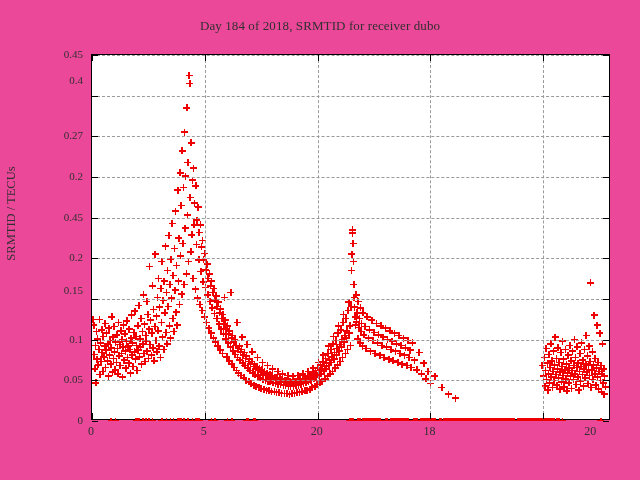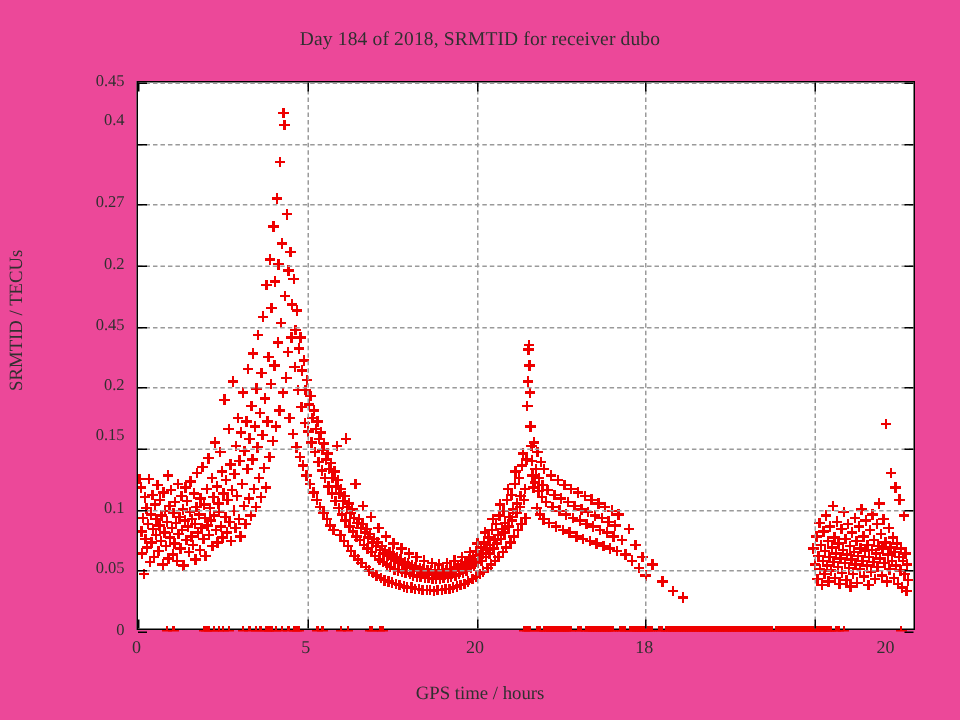--- a/index.html
+++ b/index.html
@@ -1003,17 +1003,16 @@
     </div>
 
   <div id="xtick-labels">
       <div class="xlabel-text" style="left: 0px;">0</div>
       <div class="xlabel-text" style="left: 112.826px;">5</div>
       <div class="xlabel-text" style="left: 225.652px;">20</div>
       <div class="xlabel-text" style="left: 338.478px;">18</div>
       <div class="xlabel-text" style="left: 451.304px; margin-left: 48px;">20</div>
     </div>
 
-  <div id="x-axis-title">GPS time / hours</div>
 
   <div id="y-axis-title">SRMTID / TECUs</div>
 
 </div>
 
 </body></html>

